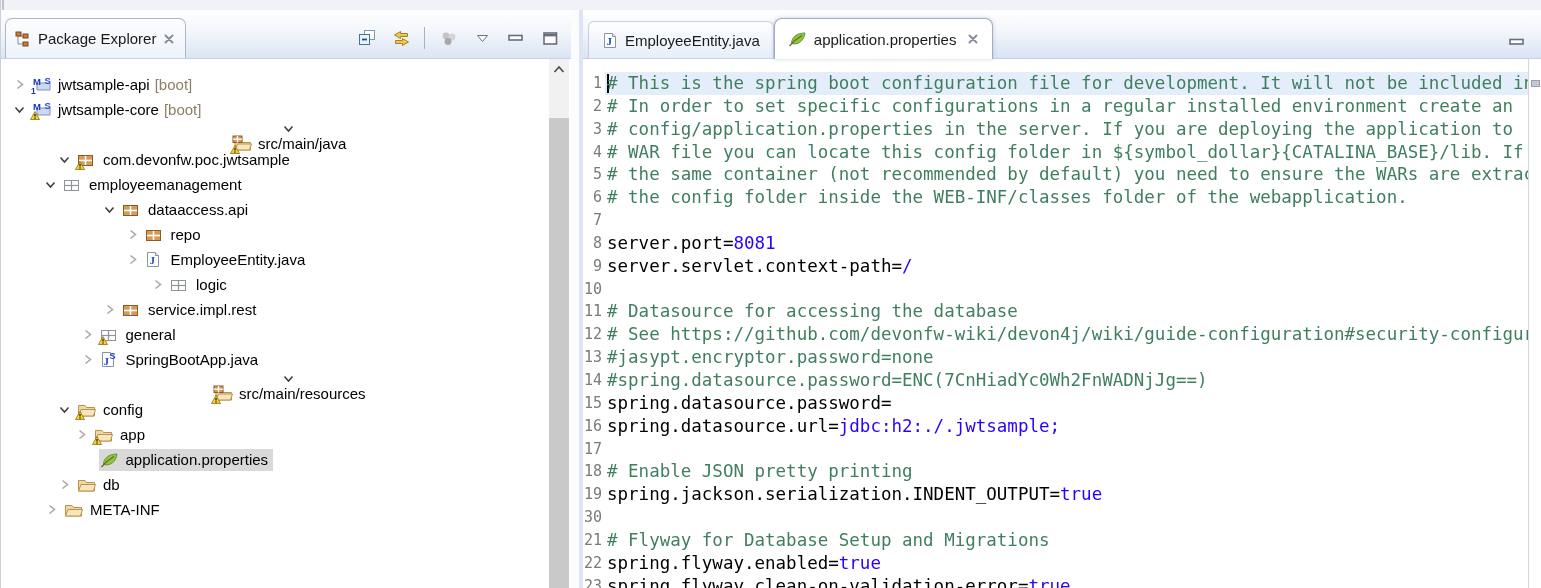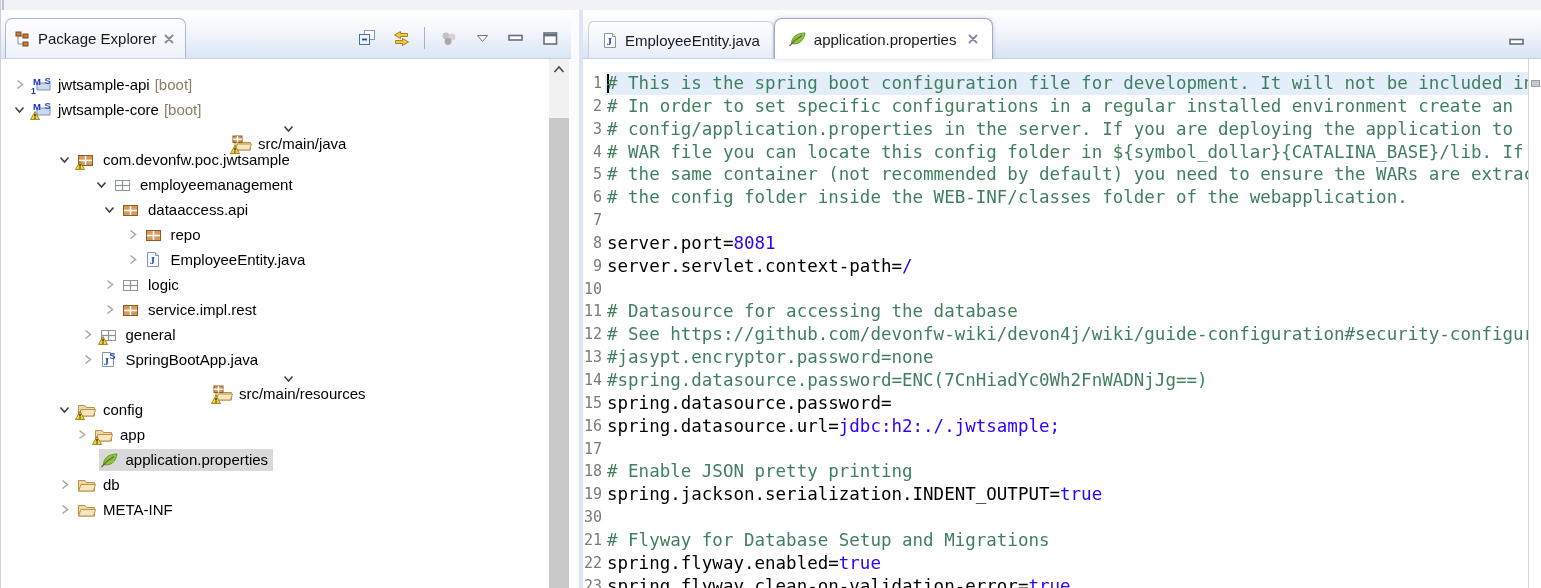--- a/index.html
+++ b/index.html
@@ -227,21 +227,21 @@
                 </svg>
                 <span class="overlay"><svg width="10" height="9" viewBox="0 0 10 9">
                     <path d="M5 0.5 L9.5 8.5 H0.5 Z" fill="#f7d23e" stroke="#8e6d0a" stroke-width="0.8"></path>
                     <line x1="5" y1="3" x2="5" y2="5.6" stroke="#000" stroke-width="1.1"></line>
                     <circle cx="5" cy="7" r="0.7" fill="#000"></circle>
                   </svg></span>
               </span>
               <span>com.devonfw.poc.jwtsample</span>
             </span>
           </div>
-          <div class="tree-row" style="padding-left: 94px;">
+          <div class="tree-row" style="padding-left: 43px;">
             <span class="expander">
               <svg width="13" height="13" viewBox="0 0 13 13">
                 <polyline points="2.5,4.5 6.5,9 10.5,4.5" fill="none" stroke="#3c3c3c" stroke-width="1.5"></polyline>
               </svg>
             </span>
             <span class="row-inner">
               <span class="tree-icon">
                 <svg width="17" height="16" viewBox="0 0 17 16">
                   <rect x="1.5" y="3.5" width="14" height="10" fill="#ffffff" stroke="#8e949c"></rect>
                   <line x1="8.5" y1="3.5" x2="8.5" y2="13.5" stroke="#8e949c" stroke-width="1.2"></line>
@@ -297,21 +297,21 @@
               <span class="tree-icon">
                 <svg width="16" height="17" viewBox="0 0 16 17">
                   <path d="M2.5 1.5 H10.5 L13.5 4.5 V15.5 H2.5 Z" fill="#ffffff" stroke="#8894ab"></path>
                   <path d="M10.5 1.5 V4.5 H13.5" fill="#e9eef7" stroke="#8894ab"></path>
                   <text x="4.5" y="13" font-size="11" font-weight="bold" fill="#1c4fc4" font-family="Liberation Serif,serif">J</text>
                 </svg>
               </span>
               <span>EmployeeEntity.java</span>
             </span>
           </div>
-          <div class="tree-row" style="padding-left: 102px;">
+          <div class="tree-row" style="padding-left: 102px; margin-left: 48px;">
             <span class="expander">
               <svg width="13" height="13" viewBox="0 0 13 13">
                 <polyline points="4.5,2.5 9.5,6.5 4.5,10.5" fill="none" stroke="#a6a6a6" stroke-width="1.5"></polyline>
               </svg>
             </span>
             <span class="row-inner">
               <span class="tree-icon">
                 <svg width="17" height="16" viewBox="0 0 17 16">
                   <rect x="1.5" y="3.5" width="14" height="10" fill="#ffffff" stroke="#8e949c"></rect>
                   <line x1="8.5" y1="3.5" x2="8.5" y2="13.5" stroke="#8e949c" stroke-width="1.2"></line>
@@ -466,21 +466,21 @@
             <span class="row-inner">
               <span class="tree-icon">
                 <svg width="19" height="16" viewBox="0 0 19 16">
                   <path d="M1.5 3.5 H8 L9.5 5.5 H17.5 V14 H1.5 Z" fill="#f1d8a2" stroke="#bb914c"></path>
                   <path d="M1.5 14 L4 7.5 H18.5 L16.5 14 Z" fill="#f7e6bd" stroke="#bb914c"></path>
                 </svg>
               </span>
               <span>db</span>
             </span>
           </div>
-          <div class="tree-row" style="padding-left: 57px;">
+          <div class="tree-row" style=" margin-left: 44px;">
             <span class="expander">
               <svg width="13" height="13" viewBox="0 0 13 13">
                 <polyline points="4.5,2.5 9.5,6.5 4.5,10.5" fill="none" stroke="#a6a6a6" stroke-width="1.5"></polyline>
               </svg>
             </span>
             <span class="row-inner">
               <span class="tree-icon">
                 <svg width="19" height="16" viewBox="0 0 19 16">
                   <path d="M1.5 3.5 H8 L9.5 5.5 H17.5 V14 H1.5 Z" fill="#f1d8a2" stroke="#bb914c"></path>
                   <path d="M1.5 14 L4 7.5 H18.5 L16.5 14 Z" fill="#f7e6bd" stroke="#bb914c"></path>

